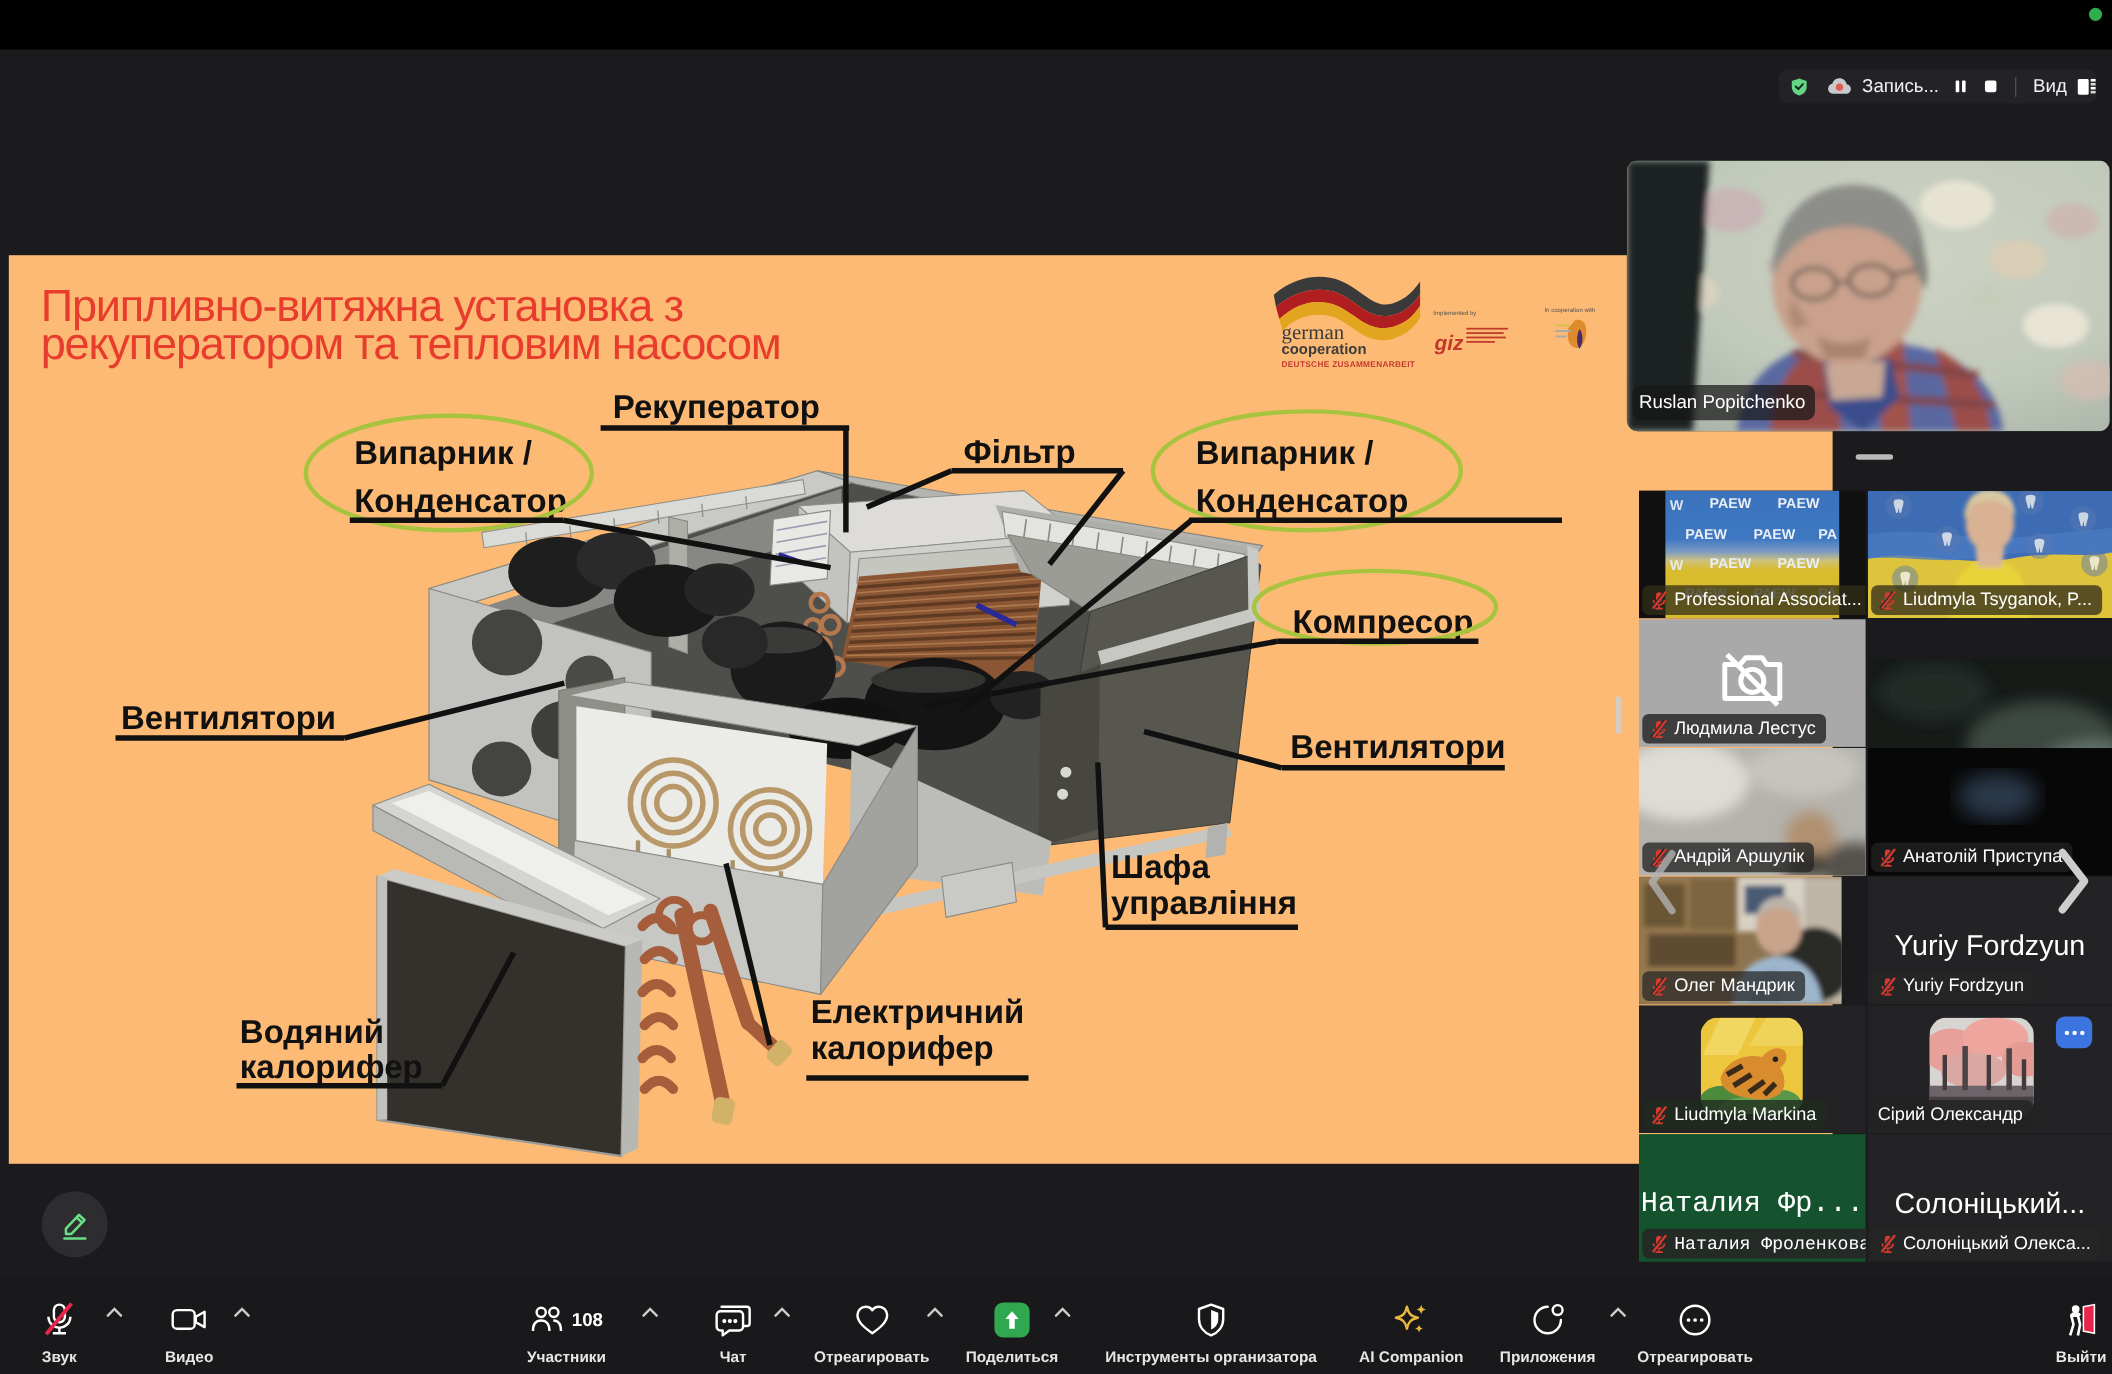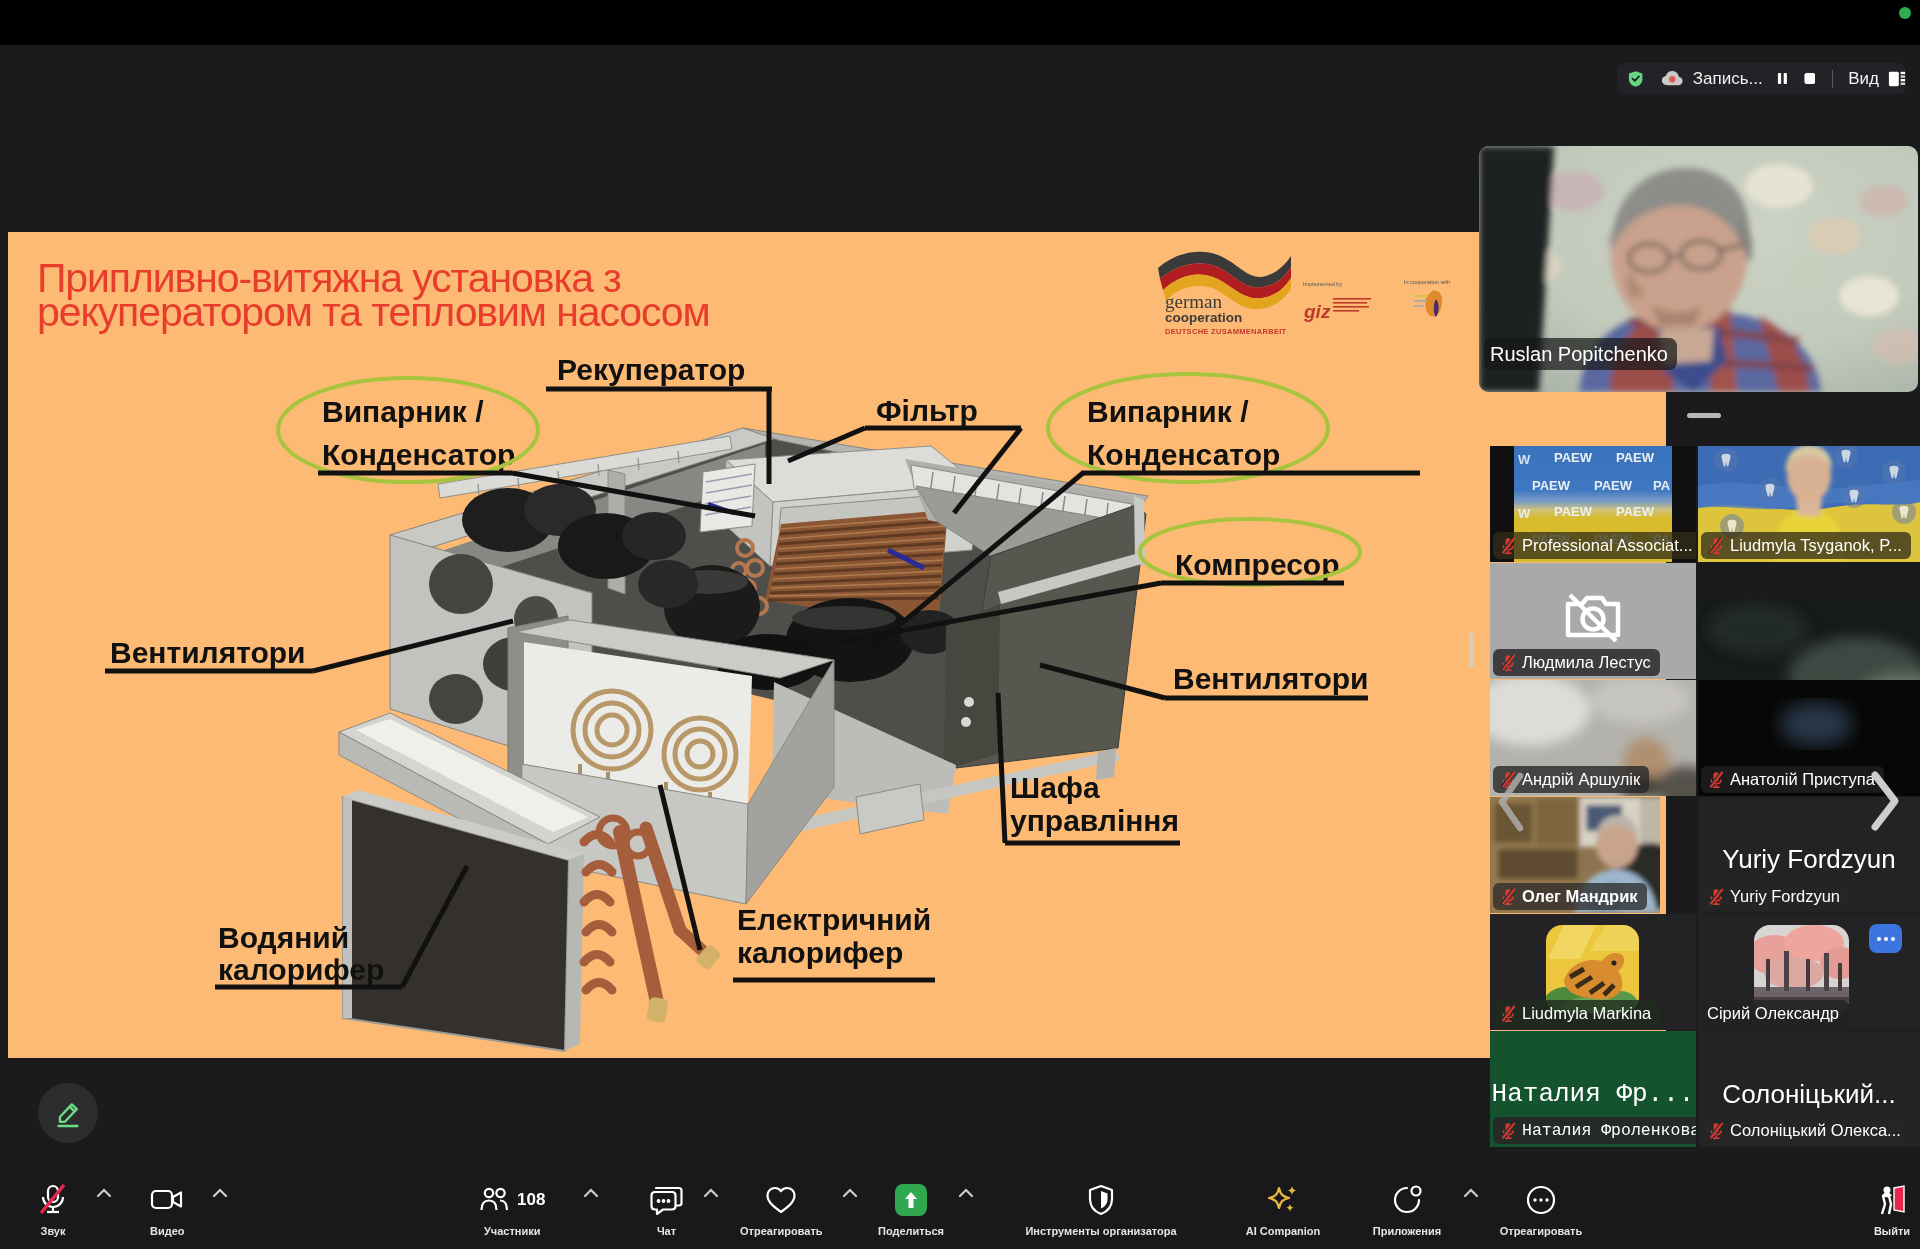--- a/index.html
+++ b/index.html
@@ -15,21 +15,21 @@
   #spk { position:absolute; left:1479px; top:146px; width:439px; height:246px; border-radius:10px; overflow:hidden; background:#3a4a42; }
   .namelab { position:absolute; display:flex; align-items:center; gap:5px; background:rgba(24,24,24,0.72); border-radius:6px; padding:0 9px 0 6px; height:27px; color:#fff; font-size:16.5px; white-space:nowrap; }
   #handle { position:absolute; left:1687px; top:413px; width:34px; height:5px; border-radius:3px; background:#b9b9b9; }
   
   .tile { position:absolute; overflow:hidden; background:#232325; }
   .bigname { position:absolute; width:100%; text-align:center; color:#fff; font-size:26px; }
   .avatar { position:absolute; border-radius:16px; overflow:hidden; }
   
   #footer { position:absolute; left:0; top:1160px; width:1920px; height:89px; background:#19191b; }
   .fitem { position:absolute; top:24px; display:flex; flex-direction:column; align-items:center;font-weight:bold; }
-  .flab { color:#e6e6e6; font-size:11px; margin-top:9px; white-space:nowrap; }
+  .flab { color:#e6e6e6; font-size:14px; margin-top:9px; white-space:nowrap; }
   .chev { position:absolute; top:28px; }
   #pencil { position:absolute; left:38px; top:1083px; width:60px; height:60px; border-radius:50%; background:#2d2d2f; display:flex; align-items:center; justify-content:center; }
   svg { display:block; }
   .scrollbar { position:absolute; left:1469px; top:633px; width:5px; height:34px; background:#cfcfcf; border-radius:3px; opacity:0.85; }
 </style>
 </head>
 <body>
 <div id="stage">
   <div id="topbar"></div>
   <div class="abs" style="left:1899px;top:7px;width:12px;height:12px;border-radius:50%;background:#2fae4e"></div>
@@ -344,21 +344,21 @@
 
         <ellipse cx="170" cy="112" rx="20" ry="14" fill="none" stroke="#55514e" stroke-width="3"></ellipse>
         <ellipse cx="222" cy="109" rx="20" ry="14" fill="none" stroke="#55514e" stroke-width="3"></ellipse>
         <line x1="241" y1="104" x2="263" y2="99" stroke="#55514e" stroke-width="3"></line>
         <line x1="190" y1="111" x2="202" y2="110" stroke="#55514e" stroke-width="2.5"></line>
 
         <path d="M150 125 C145 138 147 148 154 153 L166 148 Z" fill="#b08a74"></path>
         <path d="M172 158 C184 168 208 168 222 160 L216 180 L180 180 Z" fill="#a98570"></path>
       </g>
     </svg>
-    <div class="namelab" style="left:5px;bottom:22px;height:32px;font-size:20px;border-radius:8px;">Ruslan Popitchenko</div>
+    <div class="namelab" style="left:5px;bottom:10px;height:32px;font-size:17px;border-radius:8px;">Ruslan Popitchenko</div>
   </div>
   <div id="handle"></div>
   <svg width="0" height="0" style="position:absolute">
     <defs>
       <g id="micoff">
         <rect x="7.2" y="1.5" width="6" height="10.5" rx="3" fill="#d93a30"></rect>
         <path d="M4.5 9.5 a5.8 5.8 0 0 0 11.4 0" fill="none" stroke="#d93a30" stroke-width="1.8"></path>
         <line x1="10.2" y1="15.5" x2="10.2" y2="18" stroke="#d93a30" stroke-width="1.8"></line>
         <line x1="6.5" y1="18" x2="14" y2="18" stroke="#d93a30" stroke-width="1.8"></line>
         <line x1="16.5" y1="1.5" x2="3" y2="18.5" stroke="#2a2a2a" stroke-width="4"></line>
@@ -496,21 +496,21 @@
           </defs>
         <g filter="url(#blurN)">
             <ellipse cx="118" cy="44" rx="36" ry="21" fill="#2c3e52" opacity="0.9"></ellipse>
           </g>
       </svg>
       <div class="namelab" style="left:3px;bottom:3px;background:rgba(30,30,30,0.85)"><svg width="18" height="18" viewBox="0 0 20 20">
             <use href="#micoff"></use>
           </svg>Анатолій Приступа</div>
     </div>
 
-    <div class="tile" style="left:1490px;top:797px;width:170px;height:116px;background:#7a6a4c;font-weight:bold;">
+    <div class="tile" style="left:1490px;top:797px;width:184px;height:116px;background:#7a6a4c;">
       <svg width="206" height="116" viewBox="0 0 206 116" preserveAspectRatio="none">
         <defs>
             <filter id="blurO">
               <feGaussianBlur stdDeviation="2.5"></feGaussianBlur>
             </filter>
           </defs>
         <rect width="206" height="116" fill="#8d7450"></rect>
         <g filter="url(#blurO)">
           <rect x="0" y="0" width="90" height="116" fill="#96794e"></rect>
           <rect x="4" y="6" width="38" height="40" fill="#6b5636"></rect>

